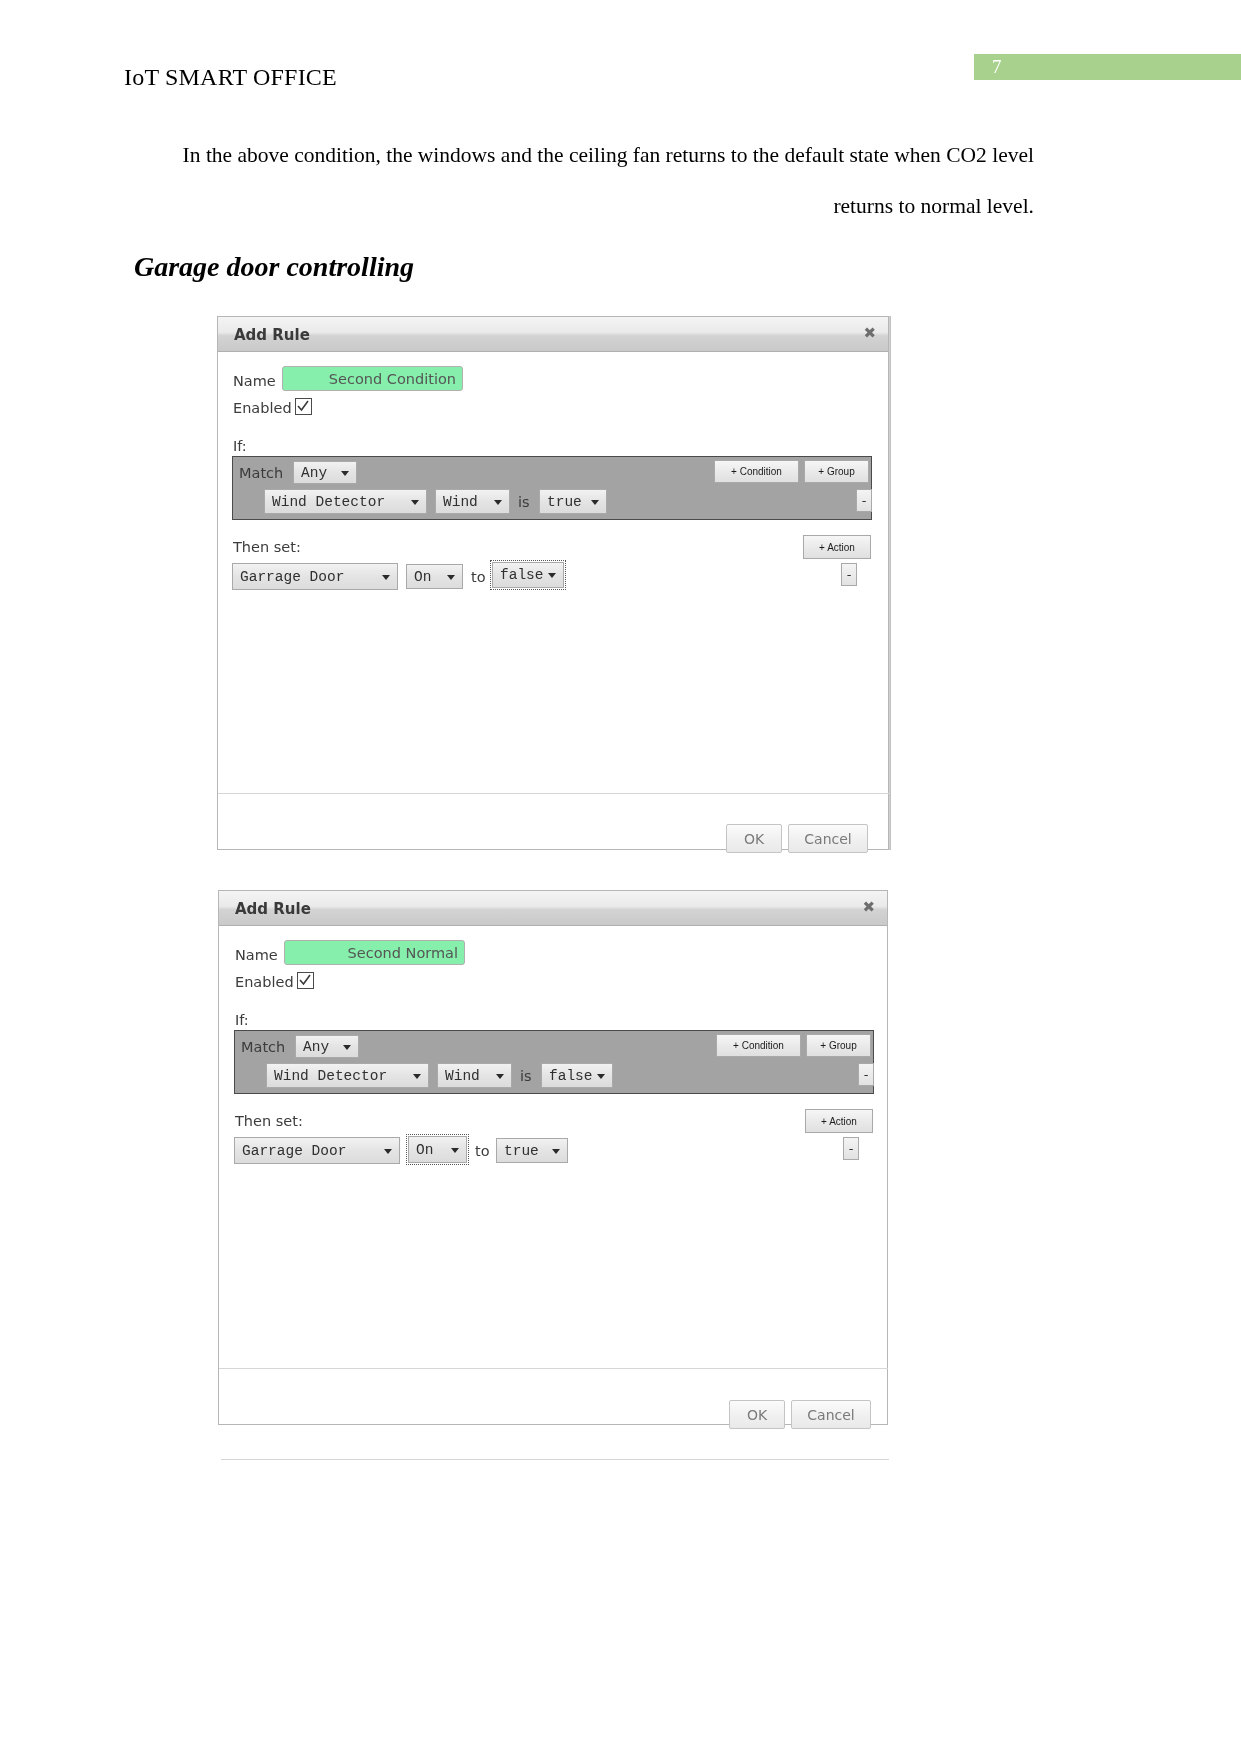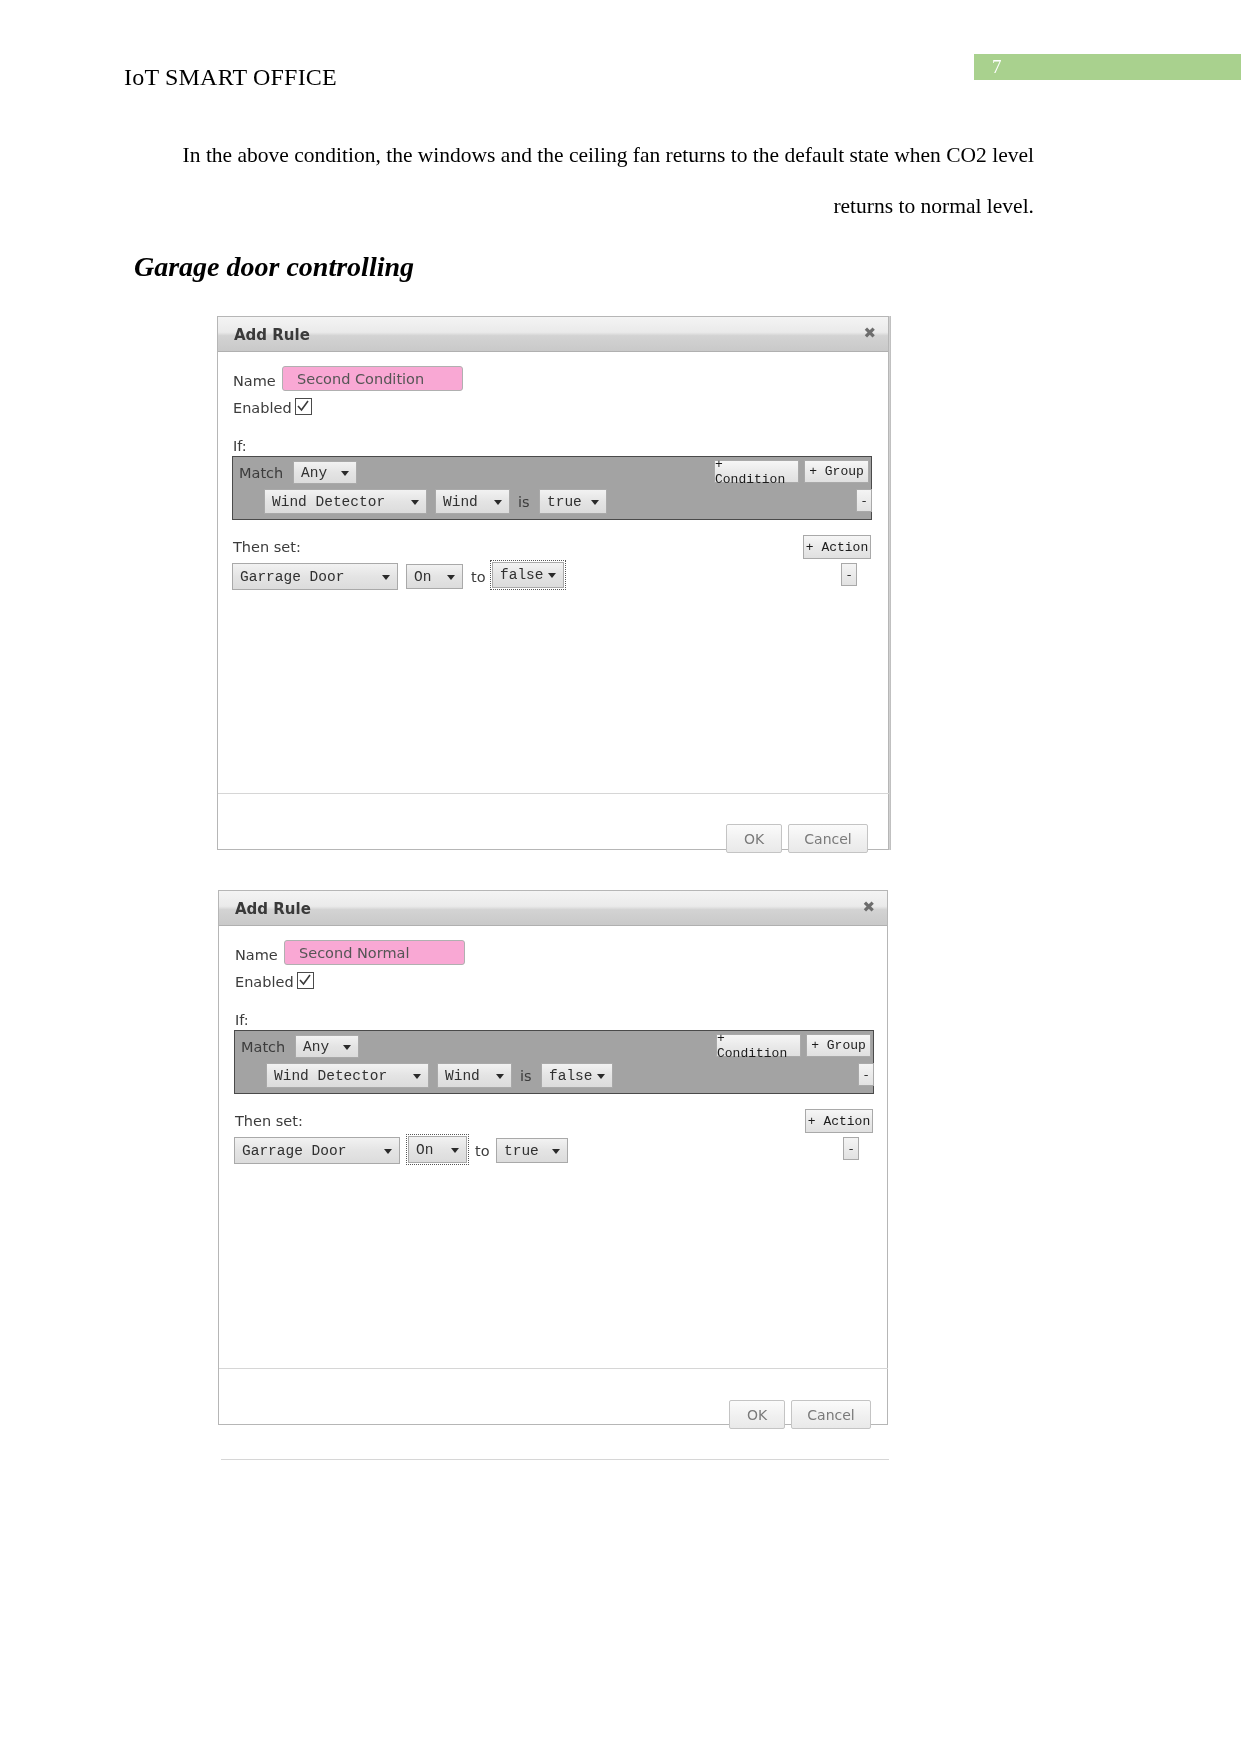--- a/index.html
+++ b/index.html
@@ -76,23 +76,23 @@
   .dlg-body{position:relative;height:calc(100% - 34px);}
 
   .row-label{
     position:absolute;font-size:14.5px;color:#3c3c3c;
     font-family:"DejaVu Sans",sans-serif;
   }
 
   .txt-input{
     position:absolute;
     border:1px solid #b0b0b0;border-radius:3px;
-    background:#f9a8d4;font-size:14.5px;color:#555;
-    font-family:"DejaVu Sans",sans-serif;
-    padding:2px 14px;box-sizing:border-box;outline:none;
+    background:#86efac;font-size:14.5px;color:#555;
+    font-family:"DejaVu Sans",sans-serif;
+    padding:2px 6px;box-sizing:border-box;outline:none;text-align:right;
   }
 
   .chk{
     position:absolute;width:17px;height:17px;
     border:1.6px solid #4a4a4a;background:#fff;box-sizing:border-box;
   }
   .chk svg{display:block;}
 
   
   .grp{
@@ -115,21 +115,21 @@
     width:0;height:0;border-left:4.5px solid transparent;
     border-right:4.5px solid transparent;border-top:5px solid #2a2a2a;
   }
   .sel.focused{outline:1px dotted #555;outline-offset:1px;}
 
   .btn{
     position:absolute;
     background:linear-gradient(to bottom,#f6f6f6 0%,#eaeaea 50%,#e0e0e0 100%);
     border:1px solid #a9a9a9;box-sizing:border-box;
     display:flex;align-items:center;justify-content:center;
-    font-family:Liberation Mono, monospace;font-size:13px;color:#1b1b1b;
+    font-family:Liberation Sans, sans-serif;font-size:10px;color:#1b1b1b;
     cursor:pointer;
   }
   .btn-minus{
     font-family:"DejaVu Sans",sans-serif;font-size:13px;color:#333;
     background:linear-gradient(to bottom,#f4f4f4,#e2e2e2);
   }
   .btn-okc{
     font-family:"DejaVu Sans",sans-serif;font-size:14px;color:#7a7a7a;
     background:linear-gradient(to bottom,#fbfbfb 0%,#f1f1f1 50%,#e9e9e9 100%);
     border:1px solid #c4c4c4;border-radius:2px;margin-top:11px;

